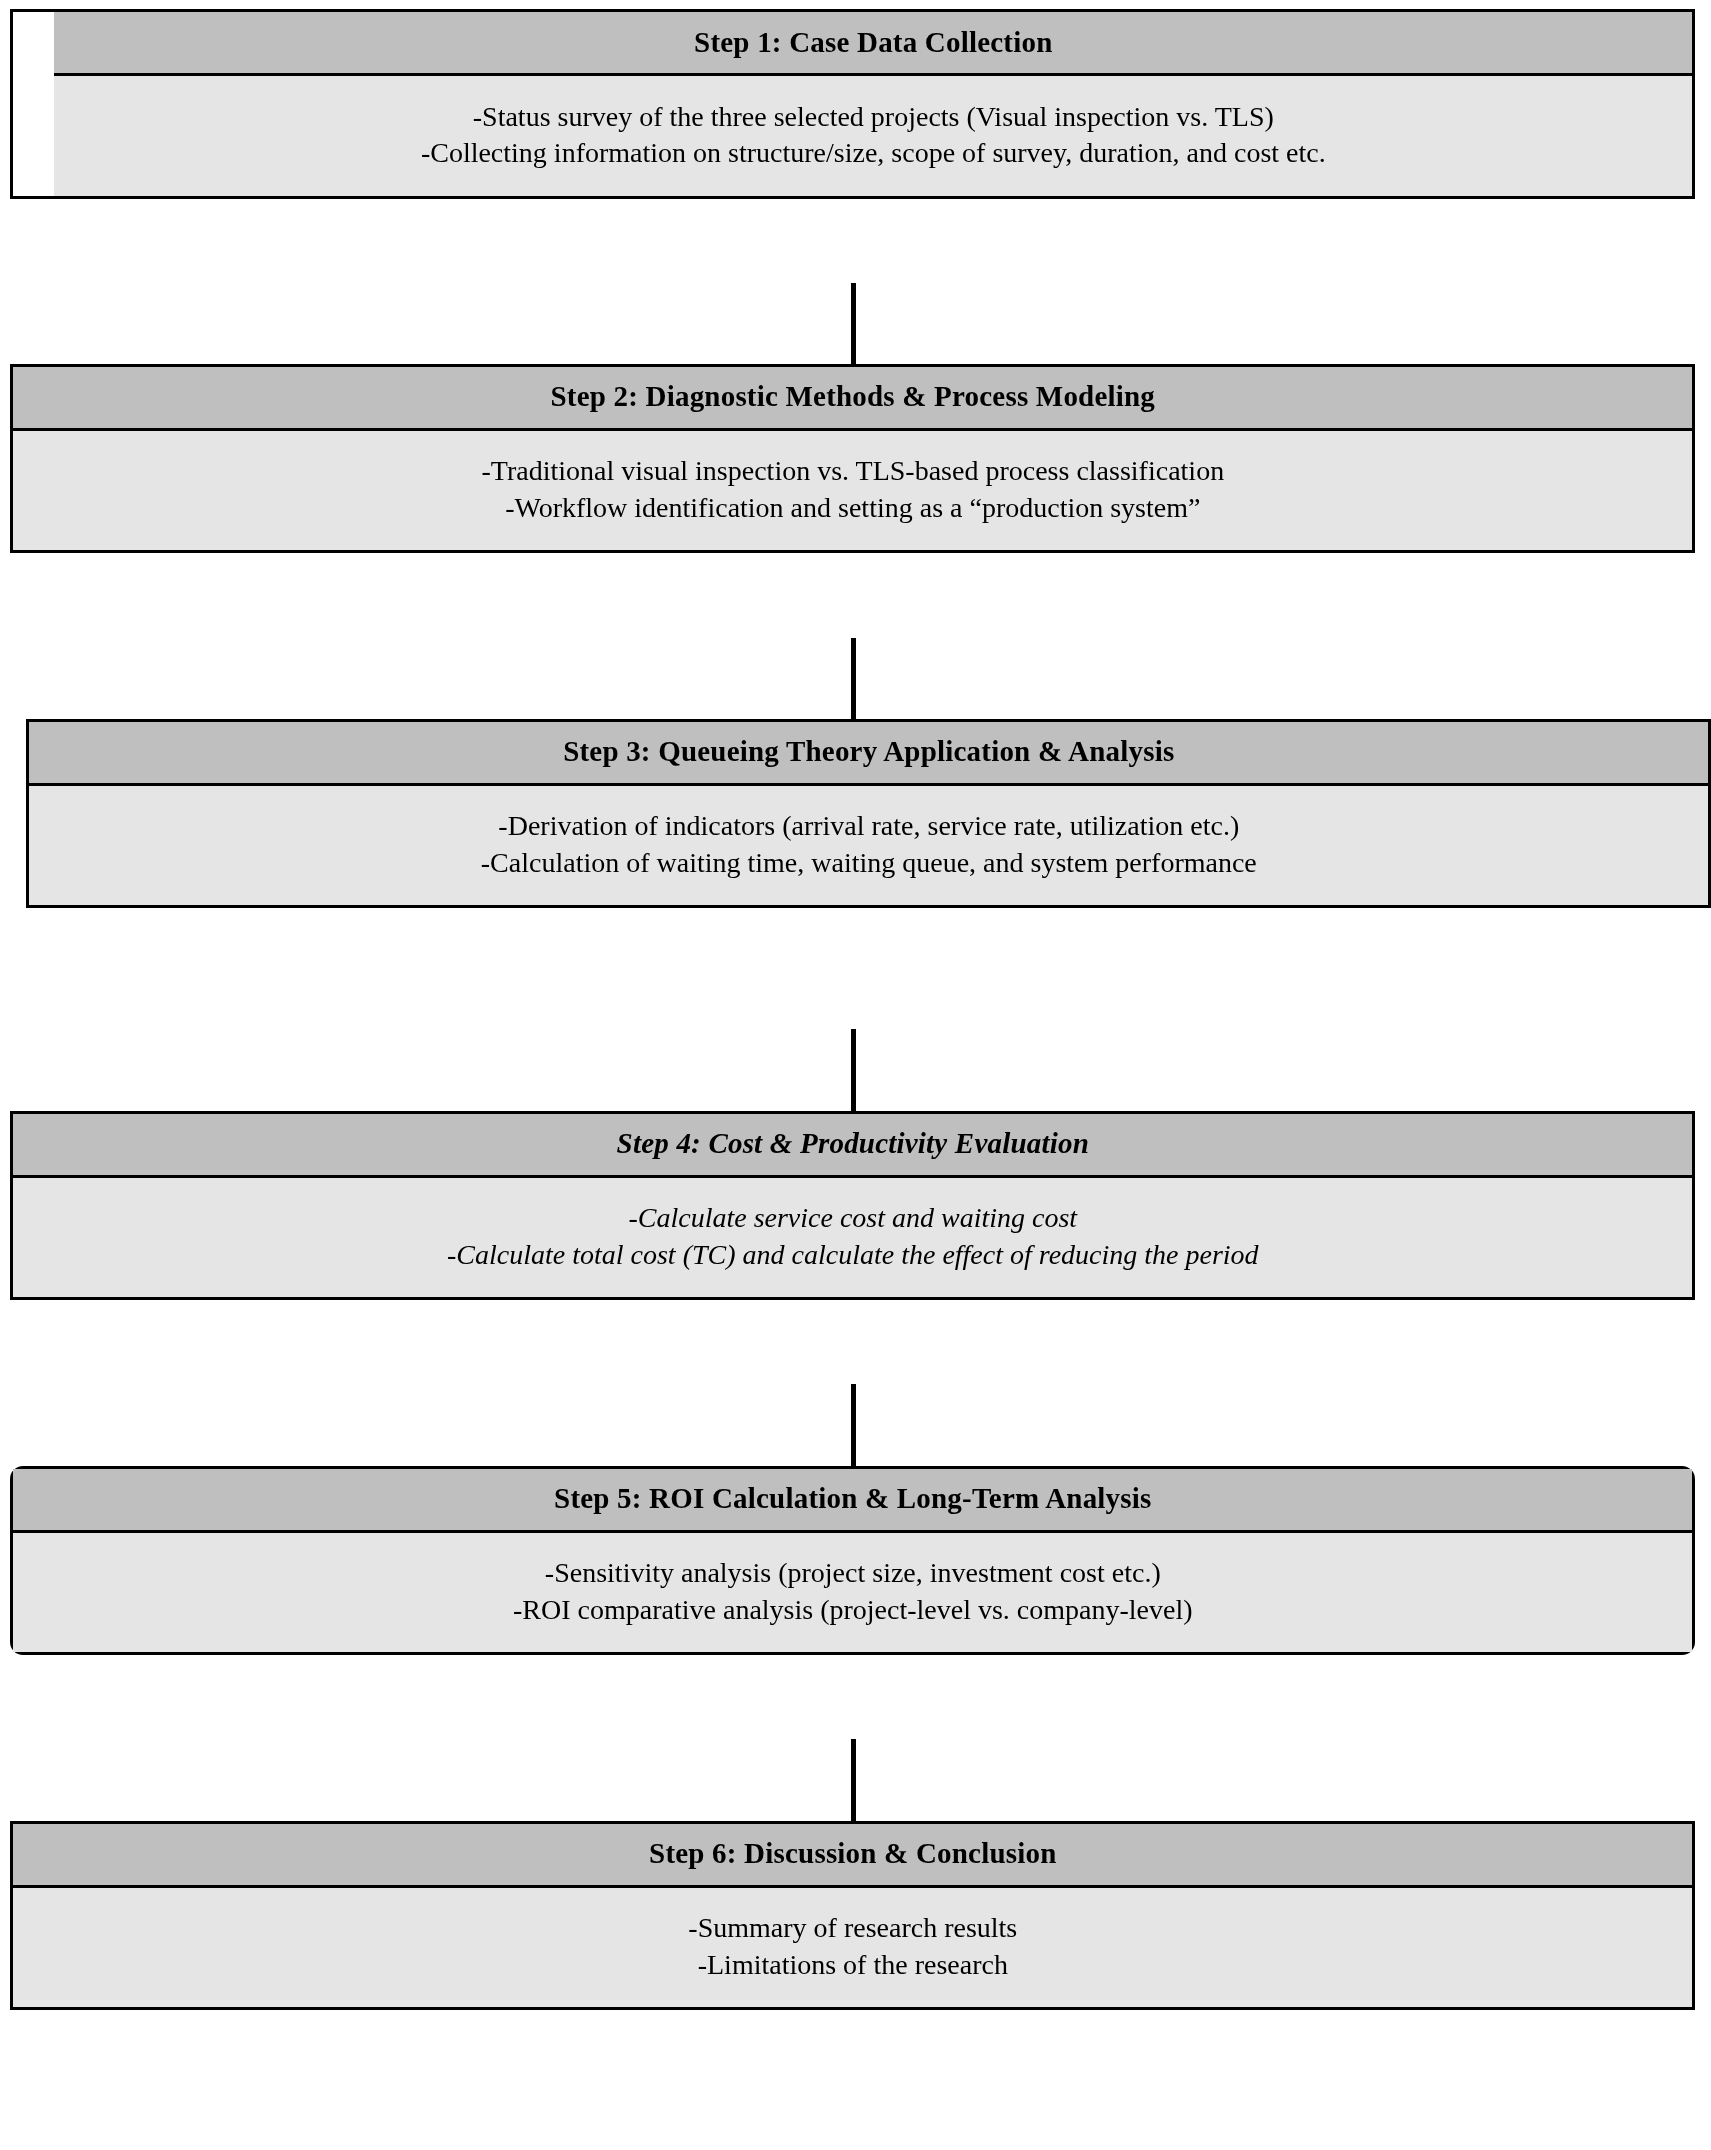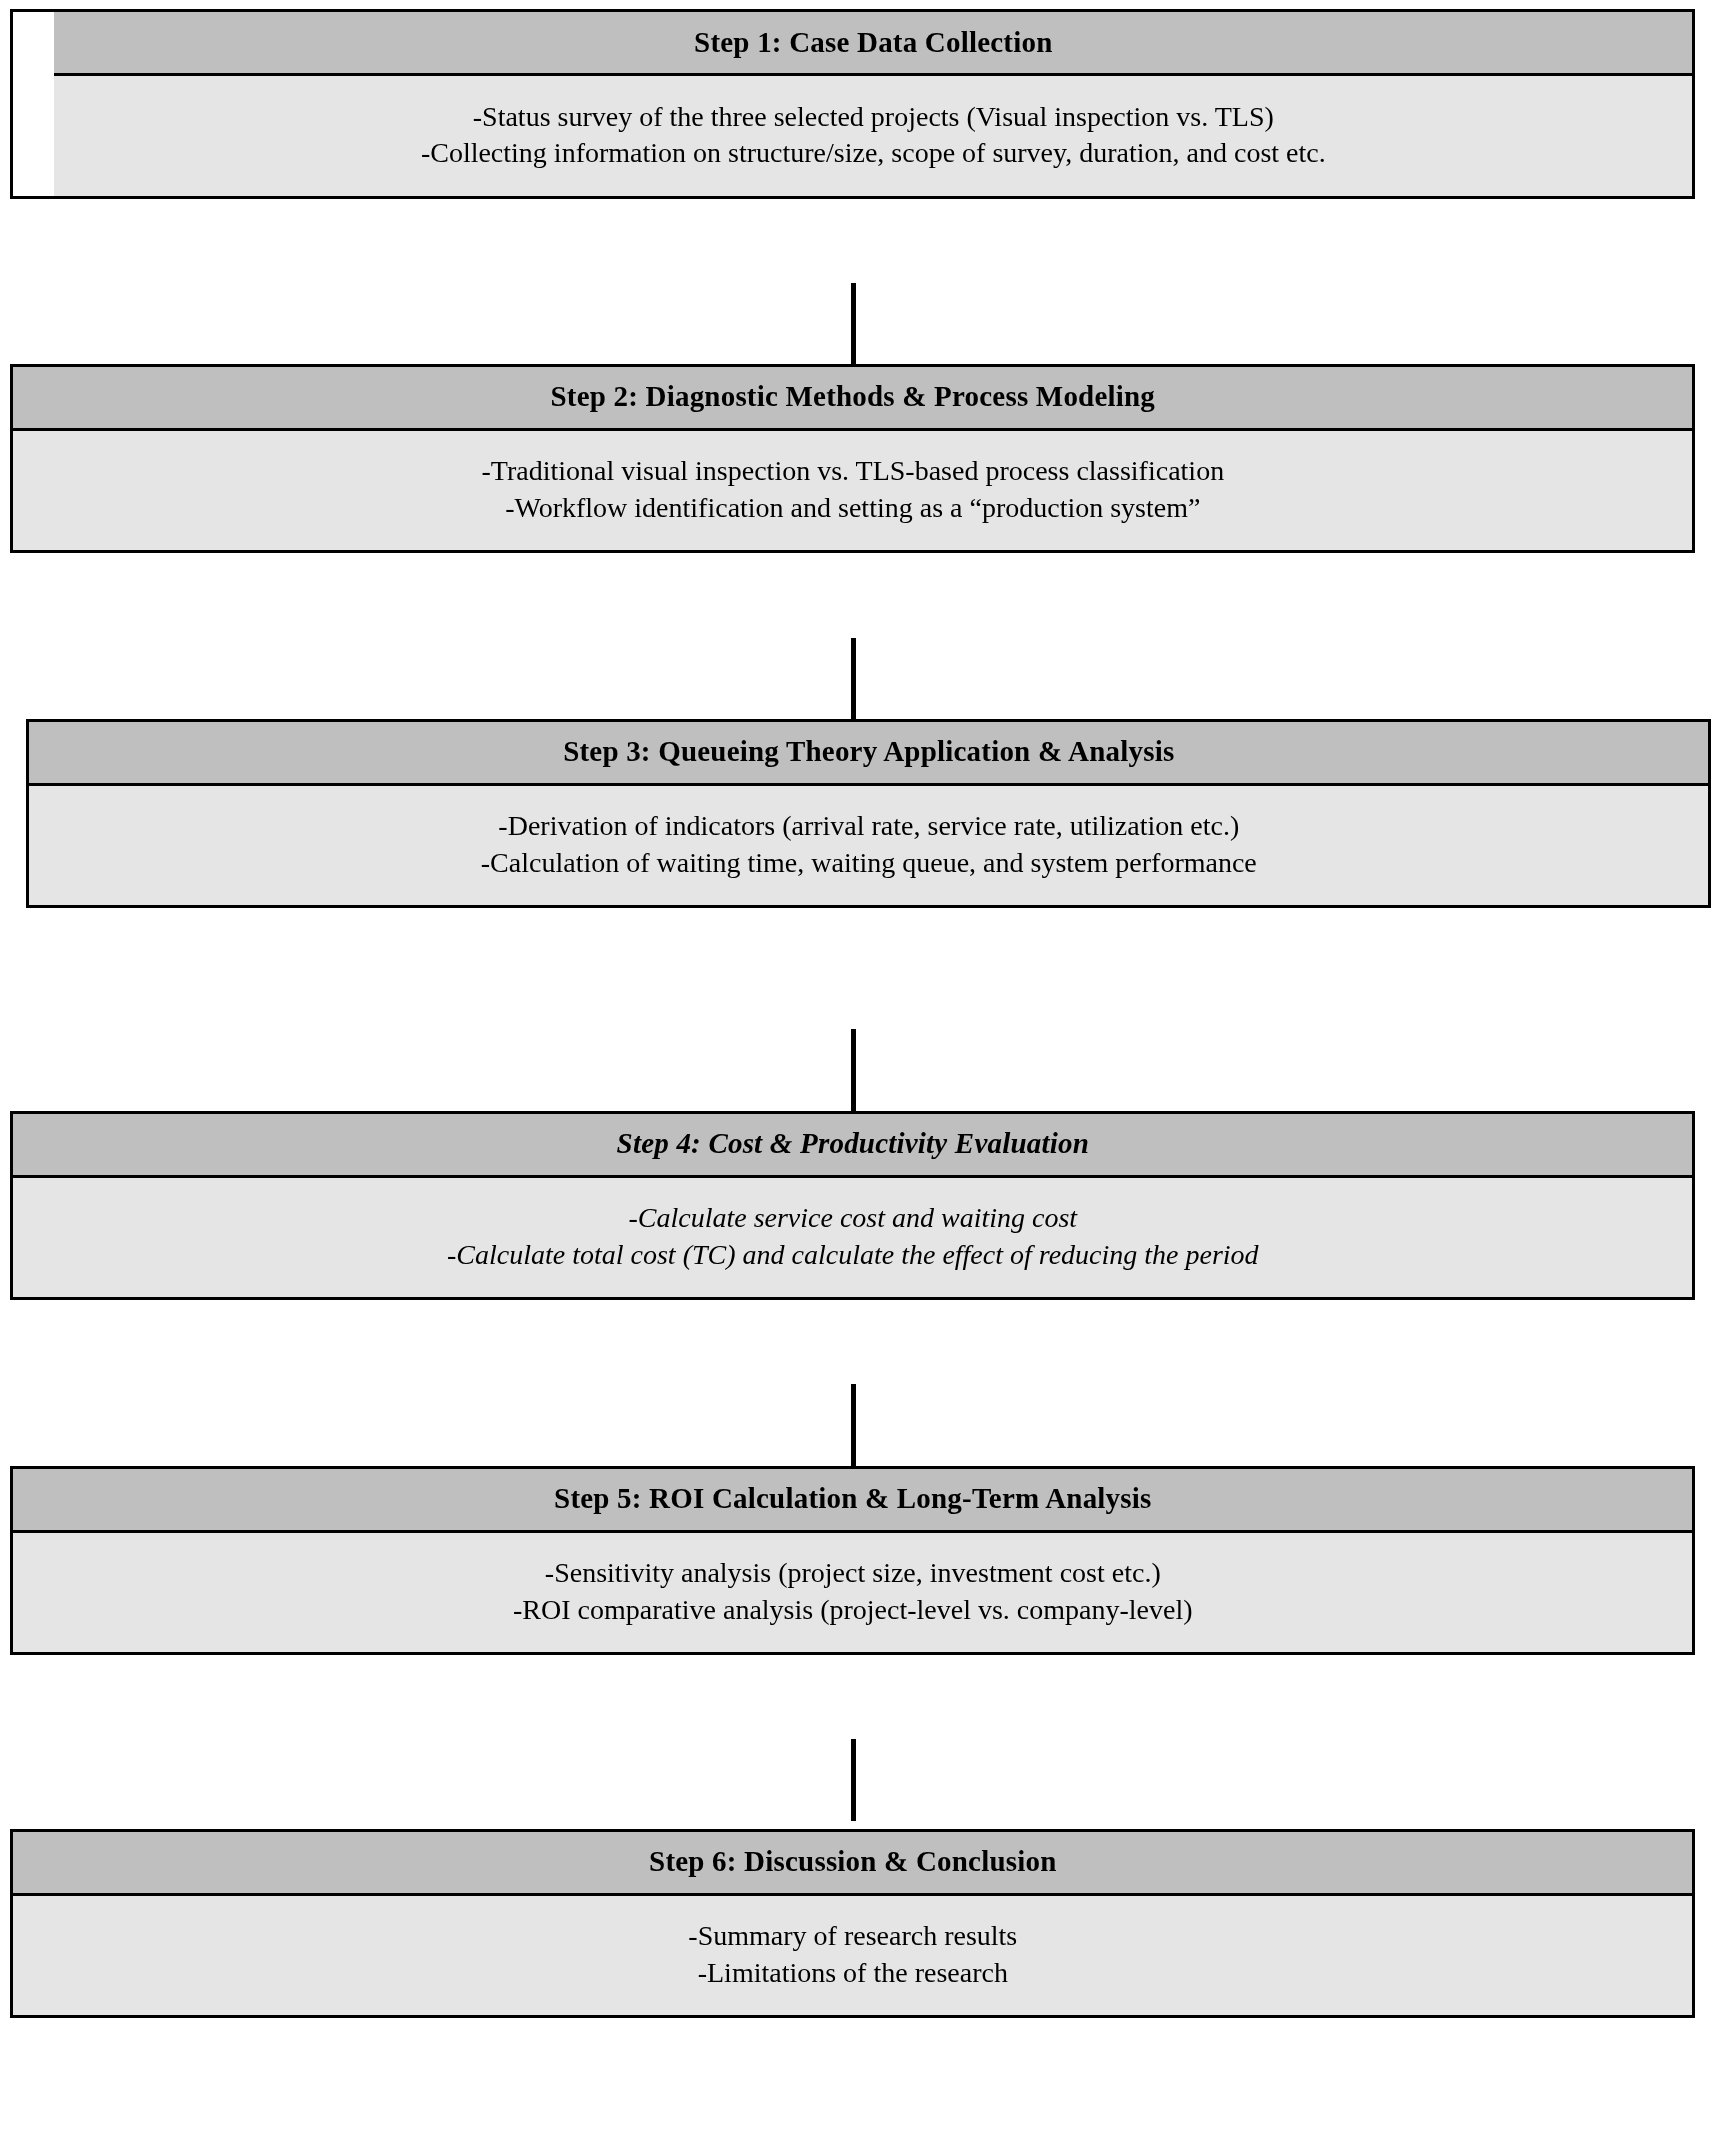--- a/index.html
+++ b/index.html
@@ -101,31 +101,31 @@
   <div class="step-box" style="top:1111px;font-style:italic;">
     <div class="step-header">Step 4: Cost &amp; Productivity Evaluation</div>
     <div class="step-body">
       <span class="body-line">-Calculate service cost and waiting cost</span>
       <span class="body-line">-Calculate total cost (TC) and calculate the effect of reducing the period</span>
     </div>
   </div>
 
   <div class="connector" style="top:1384px; height:82px;"></div>
 
-  <div class="step-box" style="top:1466px;">
+  <div class="step-box" style="top:1466px;border-radius:13px;">
     <div class="step-header">Step 5: ROI Calculation &amp; Long-Term Analysis</div>
     <div class="step-body">
       <span class="body-line">-Sensitivity analysis (project size, investment cost etc.)</span>
       <span class="body-line">-ROI comparative analysis (project-level vs. company-level)</span>
     </div>
   </div>
 
   <div class="connector" style="top:1739px; height:82px;"></div>
 
-  <div class="step-box" style="top:1821px;margin-top:8px;">
+  <div class="step-box" style="top:1821px;">
     <div class="step-header">Step 6: Discussion &amp; Conclusion</div>
     <div class="step-body">
       <span class="body-line">-Summary of research results</span>
       <span class="body-line">-Limitations of the research</span>
     </div>
   </div>
 
 </div>
 
 

